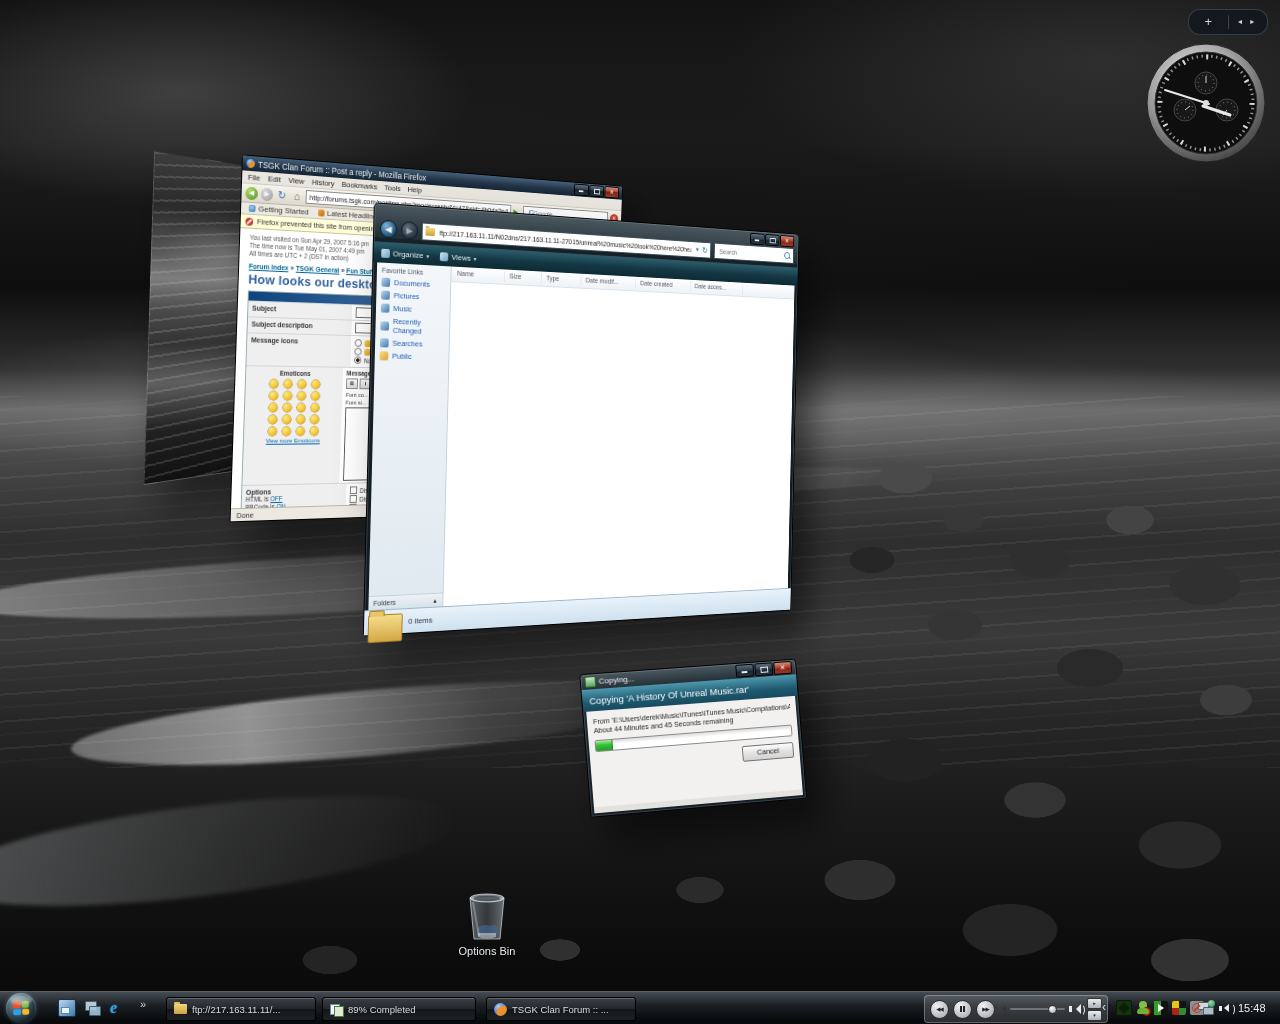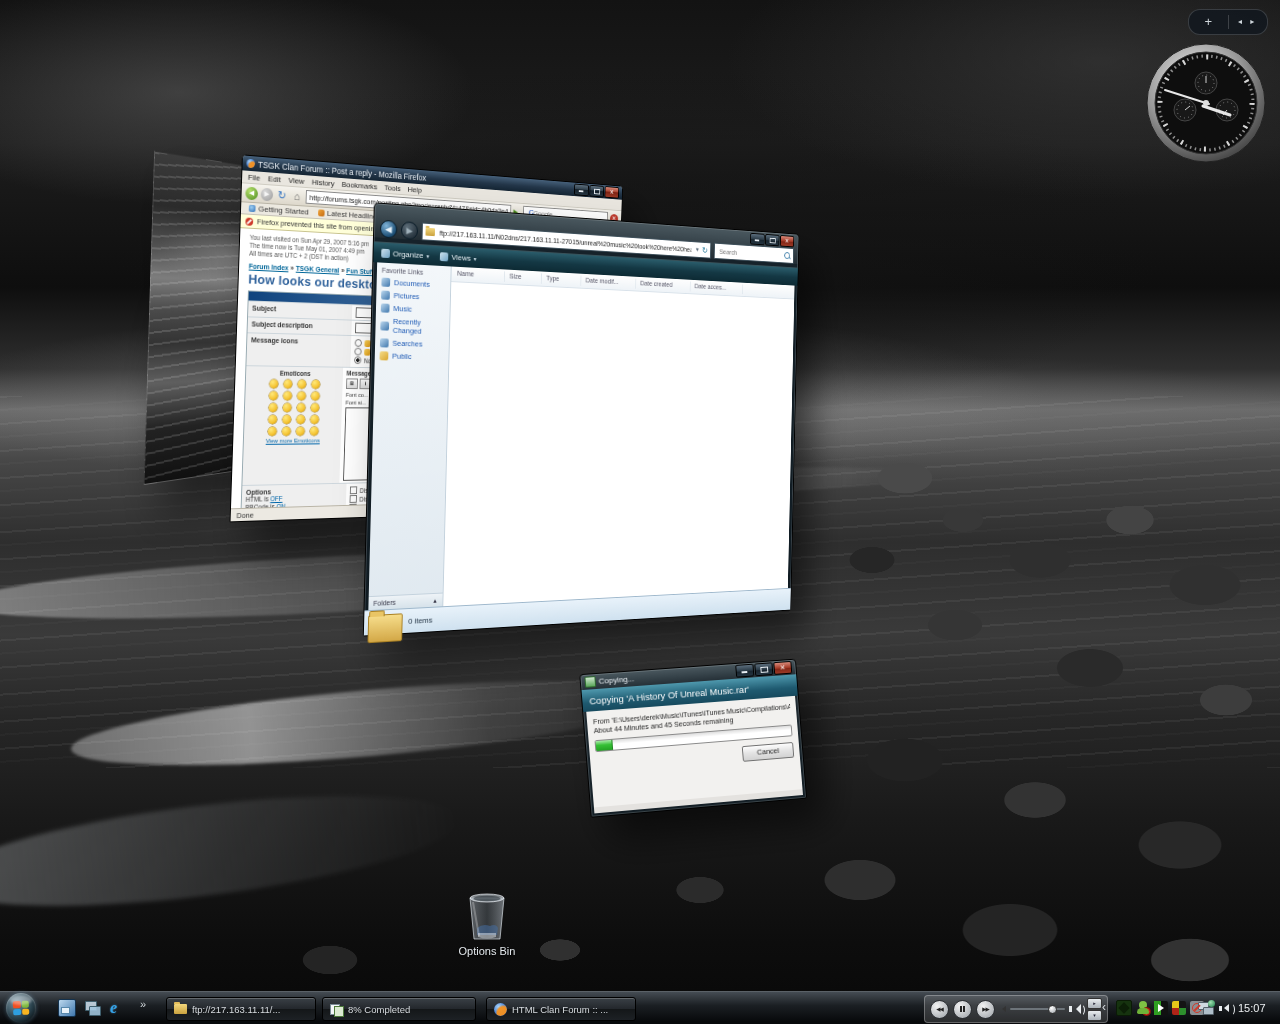--- a/index.html
+++ b/index.html
@@ -640,25 +640,25 @@
     <span class="qlicon ic-switch"></span>
     <span class="ic-ie">e</span>
   </div>
   <span class="ql-more">»</span>
   <div class="taskbtn tbt1">
     <span class="tfolder"></span>
     <span>ftp://217.163.11.11/...</span>
   </div>
   <div class="taskbtn tbt2">
     <span class="tcopy"></span>
-    <span>8% Completed</span>
+    <span>89% Completed</span>
   </div>
   <div class="taskbtn tbt3">
     <span class="tff"></span>
-    <span>HTML Clan Forum :: ...</span>
+    <span>TSGK Clan Forum :: ...</span>
   </div>
   <div class="mediaband">
     <span class="mbtn">◀◀</span>
     <span class="mbtn">
         <span class="pausebars">
           <b></b>
           <b></b>
         </span>
       </span>
     <span class="mbtn">▶▶</span>
@@ -685,14 +685,14 @@
     <span class="tico t-block"></span>
   </div>
   <div class="sys">
     <span class="t-net">
         <span class="globe"></span>
       </span>
     <span class="t-vol">
         <span class="wave"></span>
       </span>
   </div>
-  <div class="clocktxt">15:07</div>
+  <div class="clocktxt">15:48</div>
 </div>
 
 </body></html>

